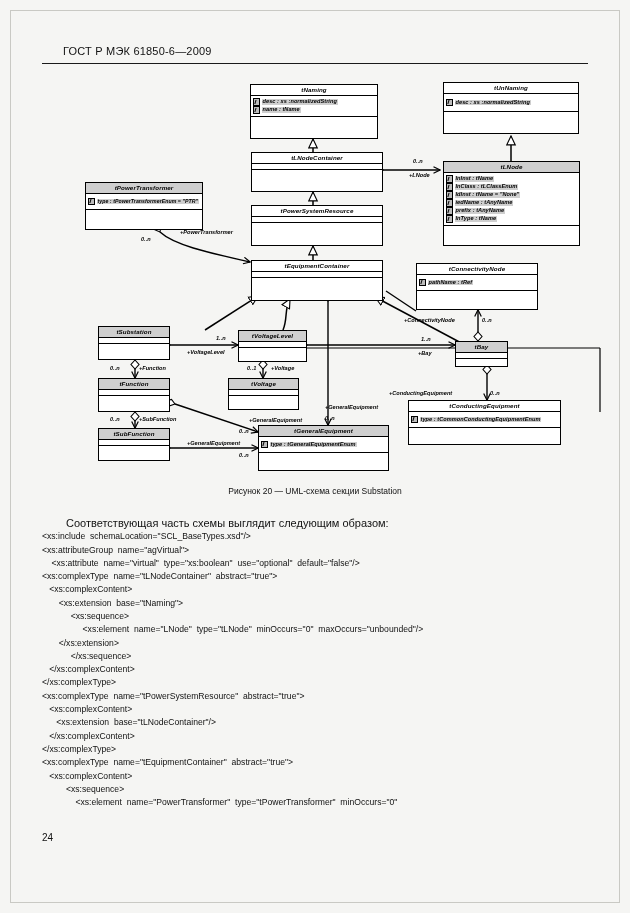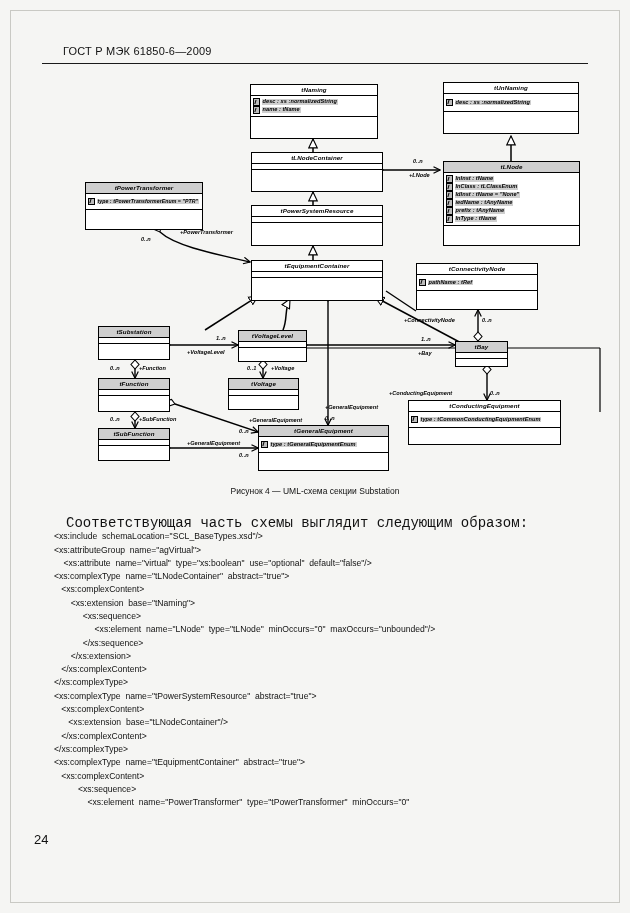--- a/index.html
+++ b/index.html
@@ -37,22 +37,22 @@
     left: 42px; top: 45px;
     font-size: 11px;
     font-weight: normal;
     color: #111;
     letter-spacing: 0.2px;
     white-space: nowrap;
     margin-left: 21px;
   }
   #page-number {
     position: absolute;
-    left: 34px; top: 832px;
-    font-size: 13px;
+    left: 42px; top: 832px;
+    font-size: 10px;
     color: #111;
     text-align: center;
   }
 
   
   #diagram {
     position: absolute;
     left: 0; top: 0;
     width: 630px; height: 500px;
   }
@@ -139,34 +139,32 @@
     text-align: center;
     font-size: 8.5px;
     color: #111;
   }
   #body-text {
     position: absolute;
     left: 42px; top: 516px;
     width: 546px;
   }
   .para {
-    font-size: 14px;
+    font-size: 11px;
     color: #111;
     text-indent: 24px;
     line-height: 14.2px;
     white-space: nowrap;
-    font-family: Liberation Mono, monospace;
   }
   .code-line {
     font-size: 8.6px;
     color: #111;
     line-height: 13.3px;
     white-space: pre;
     font-family: "Liberation Sans", sans-serif;
-    margin-left: 12px;
   }
 </style>
 </head>
 <body>
 
 <div id="page">
 
   <div id="page-border"></div>
 
   <div id="doc-title">ГОСТ Р МЭК 61850-6—2009</div>
@@ -429,34 +427,34 @@
     <div class="edge-lbl" style="left:325px;top:416px;">0..n</div>
 
     <div class="edge-lbl" style="left:187px;top:441px;">+GeneralEquipment</div>
     <div class="edge-lbl" style="left:239px;top:453px;">0..n</div>
 
     <div class="edge-lbl" style="left:389px;top:391px;">+ConductingEquipment</div>
     <div class="edge-lbl" style="left:490px;top:391px;">0..n</div>
 
   </div>
 
-  <div id="figure-caption">Рисунок 4 — UML-схема секции Substation</div>
+  <div id="figure-caption">Рисунок 20 — UML-схема секции Substation</div>
 
   <div id="body-text">
     <div class="para">Соответствующая часть схемы выглядит следующим образом:</div>
     <div class="code-line">&lt;xs:include  schemaLocation="SCL_BaseTypes.xsd"/&gt;</div>
     <div class="code-line">&lt;xs:attributeGroup  name="agVirtual"&gt;</div>
     <div class="code-line">    &lt;xs:attribute  name="virtual"  type="xs:boolean"  use="optional"  default="false"/&gt;</div>
     <div class="code-line">&lt;xs:complexType  name="tLNodeContainer"  abstract="true"&gt;</div>
     <div class="code-line">   &lt;xs:complexContent&gt;</div>
     <div class="code-line">       &lt;xs:extension  base="tNaming"&gt;</div>
     <div class="code-line">            &lt;xs:sequence&gt;</div>
     <div class="code-line">                 &lt;xs:element  name="LNode"  type="tLNode"  minOccurs="0"  maxOccurs="unbounded"/&gt;</div>
+    <div class="code-line">       &lt;/xs:extension&gt;</div>
     <div class="code-line">            &lt;/xs:sequence&gt;</div>
-    <div class="code-line">       &lt;/xs:extension&gt;</div>
     <div class="code-line">   &lt;/xs:complexContent&gt;</div>
     <div class="code-line">&lt;/xs:complexType&gt;</div>
     <div class="code-line">&lt;xs:complexType  name="tPowerSystemResource"  abstract="true"&gt;</div>
     <div class="code-line">   &lt;xs:complexContent&gt;</div>
     <div class="code-line">      &lt;xs:extension  base="tLNodeContainer"/&gt;</div>
     <div class="code-line">   &lt;/xs:complexContent&gt;</div>
     <div class="code-line">&lt;/xs:complexType&gt;</div>
     <div class="code-line">&lt;xs:complexType  name="tEquipmentContainer"  abstract="true"&gt;</div>
     <div class="code-line">   &lt;xs:complexContent&gt;</div>
     <div class="code-line">          &lt;xs:sequence&gt;</div>

